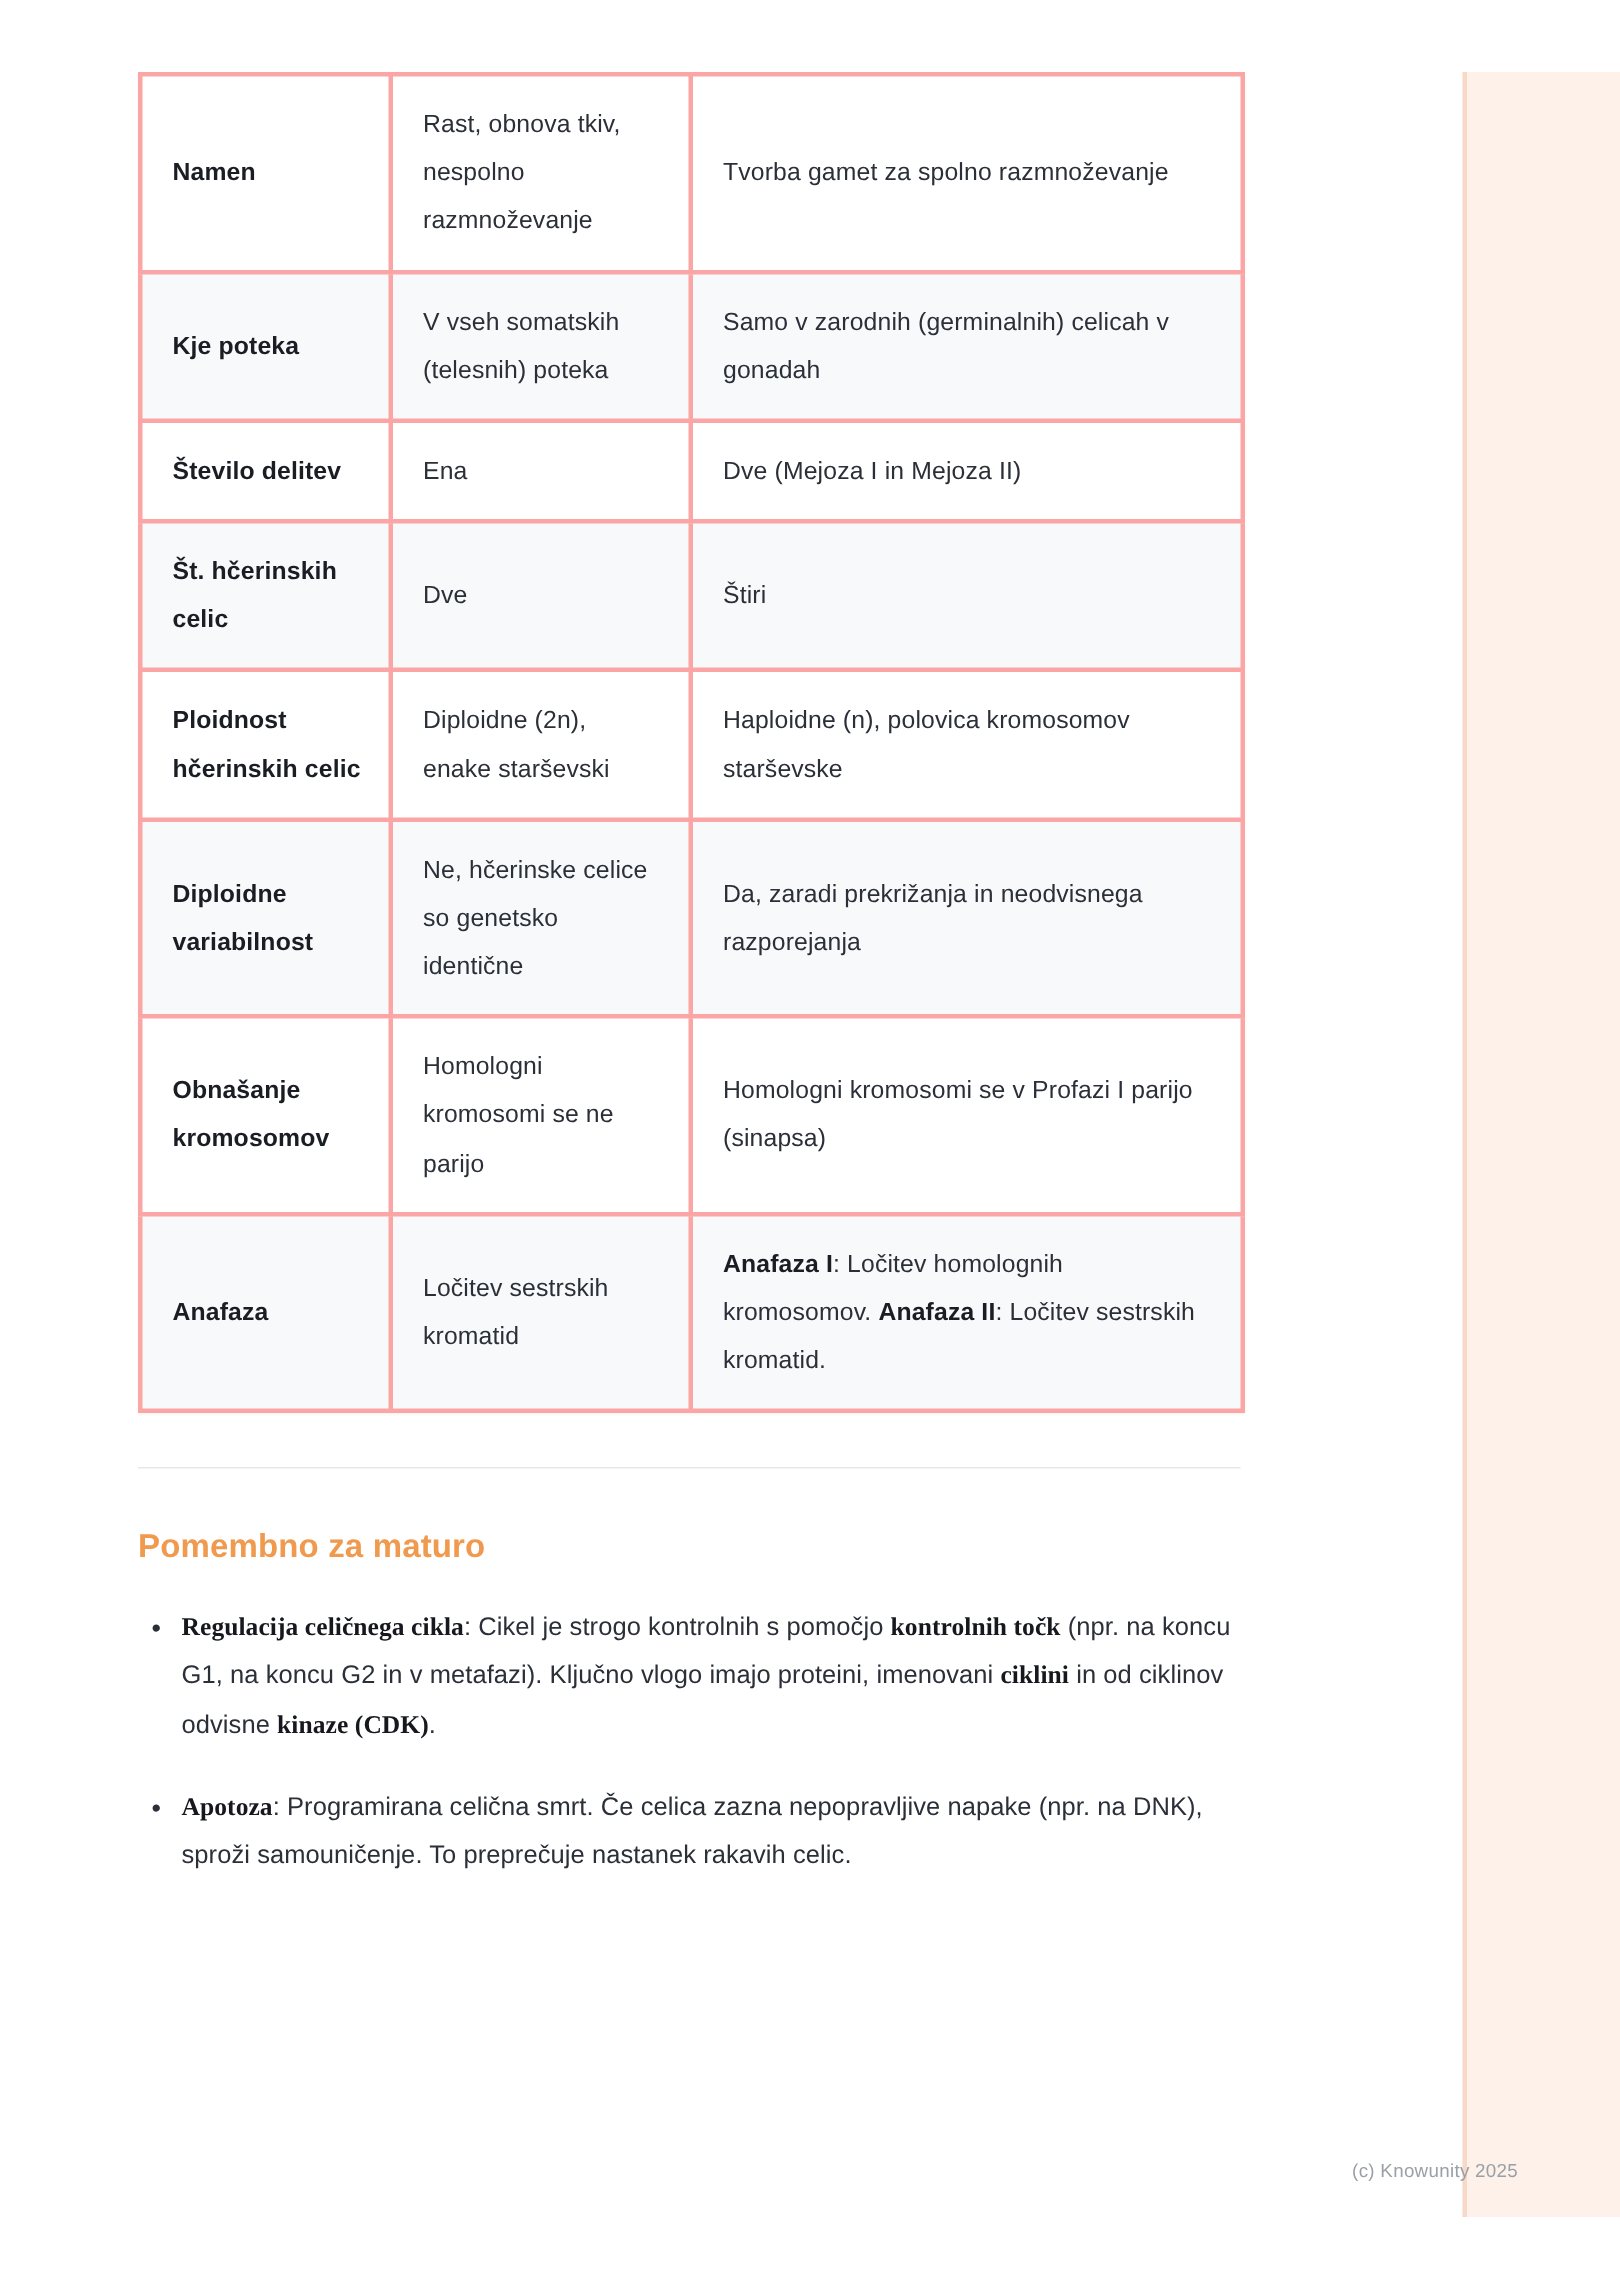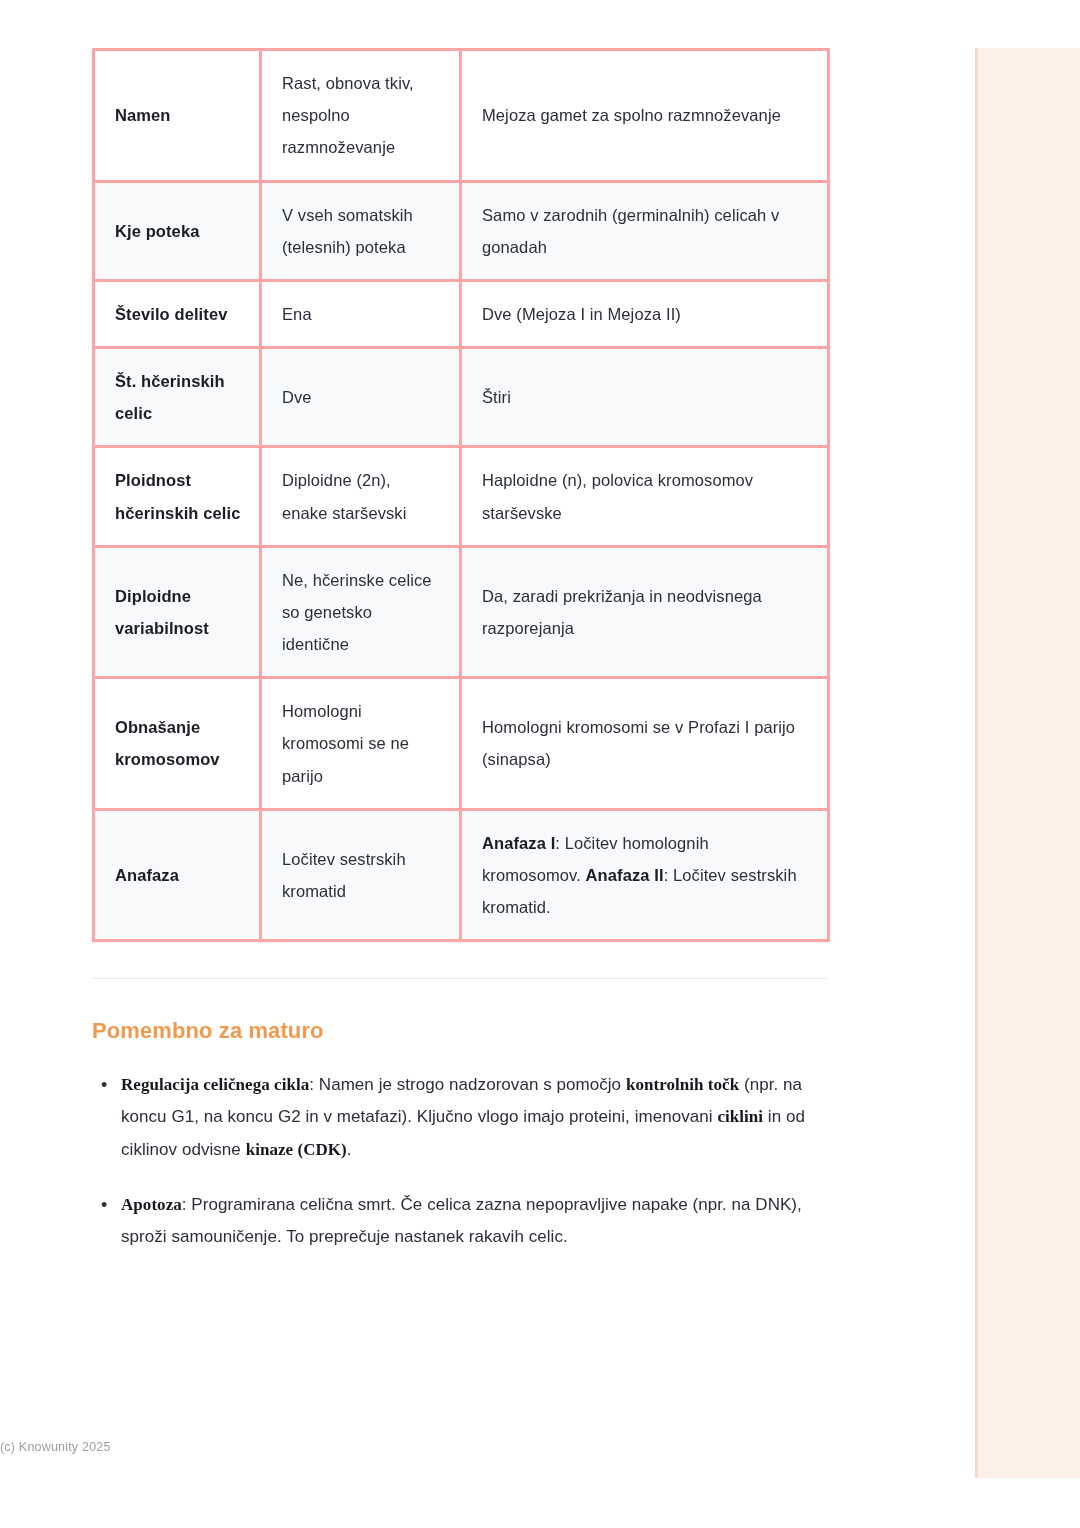--- a/index.html
+++ b/index.html
@@ -113,21 +113,21 @@
     line-height: 1.92;
   }
   ul.notes li b { font-weight: 700; color: #16181d; font-family: Liberation Serif, serif; }
 
   
   #watermark {
     position: absolute;
     left: 0;
     top: 1440px;
     width: 1080px;
-    text-align: left;
+    text-align: right;
     padding-right: 68px;
     font-size: 12.5px;
     color: #9aa0a6;
     letter-spacing: 0.2px;
   }
 </style>
 </head>
 <body>
 
 <div id="edge-stripe" style="background: rgb(253, 241, 234); border-left-color: rgb(246, 217, 198);"></div>
@@ -137,21 +137,21 @@
   <table class="cmp">
     <colgroup>
       <col class="c1">
         <col class="c2">
         <col class="c3">
     </colgroup>
     <tbody id="cmp-body">
         <tr class="odd">
           <td class="lbl">Namen</td>
           <td>Rast, obnova tkiv, nespolno razmnoževanje</td>
-          <td>Mejoza gamet za spolno razmnoževanje</td>
+          <td>Tvorba gamet za spolno razmnoževanje</td>
         </tr>
         <tr class="even">
           <td class="lbl">Kje poteka</td>
           <td>V vseh somatskih (telesnih) poteka</td>
           <td>Samo v zarodnih (germinalnih) celicah v gonadah</td>
         </tr>
         <tr class="odd">
           <td class="lbl">Število delitev</td>
           <td>Ena</td>
           <td>Dve (Mejoza I in Mejoza II)</td>
@@ -182,19 +182,19 @@
           <td><b>Anafaza I</b><span>: Ločitev homolognih kromosomov. </span><b>Anafaza II</b><span>: Ločitev sestrskih kromatid.</span></td>
         </tr>
       </tbody>
   </table>
 
   <div id="section-divider"></div>
 
   <div id="section-heading" style="color: rgb(239, 154, 78);">Pomembno za maturo</div>
 
   <ul class="notes" id="notes-list">
-      <li><b>Regulacija celičnega cikla</b><span>: Namen je strogo nadzorovan s pomočjo </span><b>kontrolnih točk</b><span> (npr. na koncu G1, na koncu G2 in v metafazi). Ključno vlogo imajo proteini, imenovani </span><b>ciklini</b><span> in od ciklinov odvisne </span><b>kinaze (CDK)</b><span>.</span></li>
+      <li><b>Regulacija celičnega cikla</b><span>: Cikel je strogo kontrolnih s pomočjo </span><b>kontrolnih točk</b><span> (npr. na koncu G1, na koncu G2 in v metafazi). Ključno vlogo imajo proteini, imenovani </span><b>ciklini</b><span> in od ciklinov odvisne </span><b>kinaze (CDK)</b><span>.</span></li>
       <li><b>Apotoza</b><span>: Programirana celična smrt. Če celica zazna nepopravljive napake (npr. na DNK), sproži samouničenje. To preprečuje nastanek rakavih celic.</span></li>
     </ul>
 
 </div>
 
 <div id="watermark">(c) Knowunity 2025</div>
 
 </body></html>

